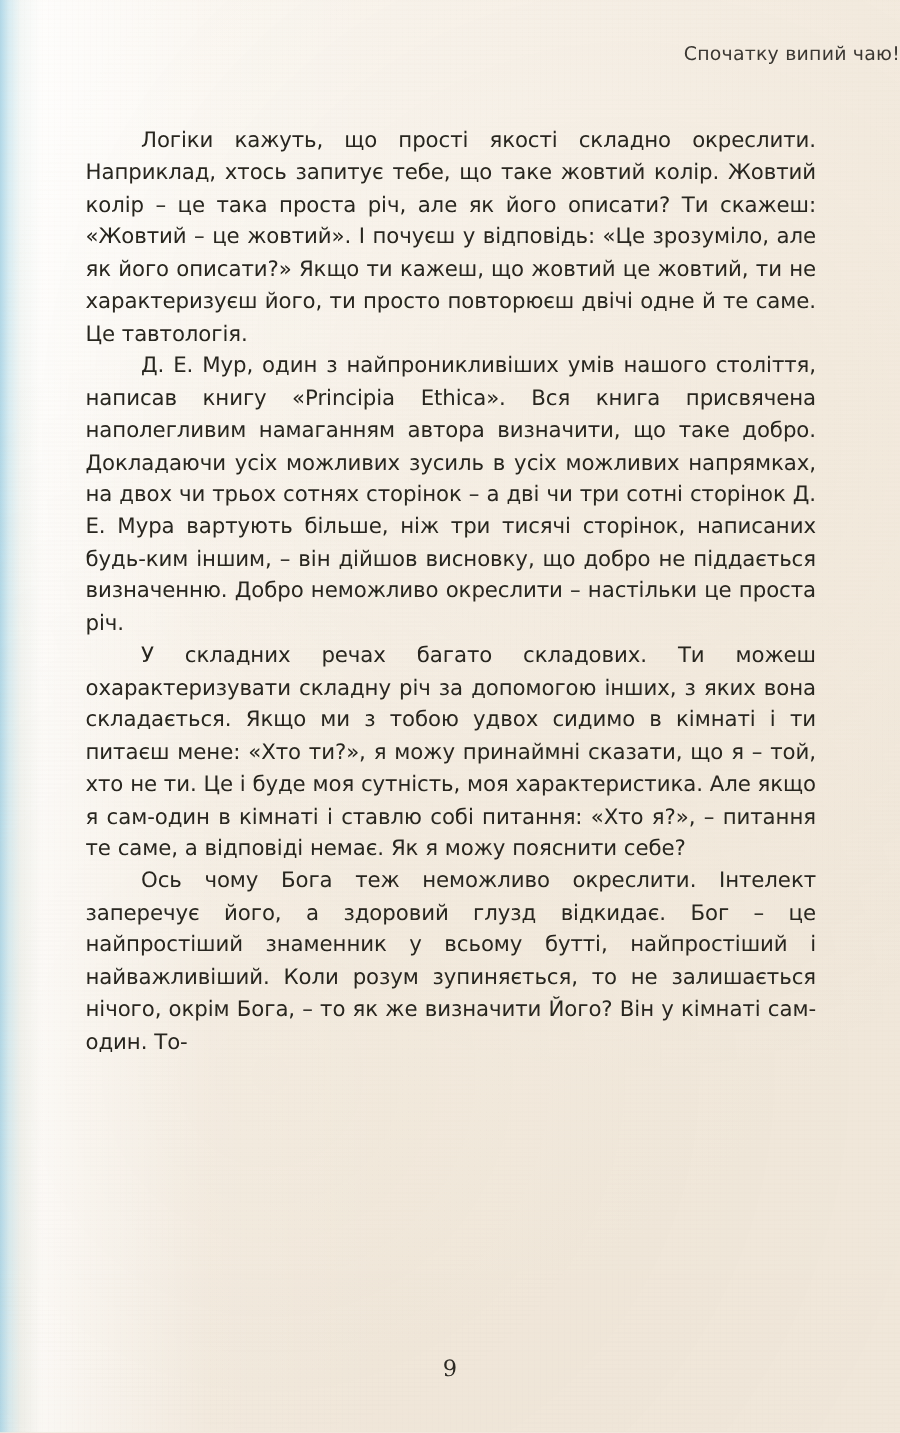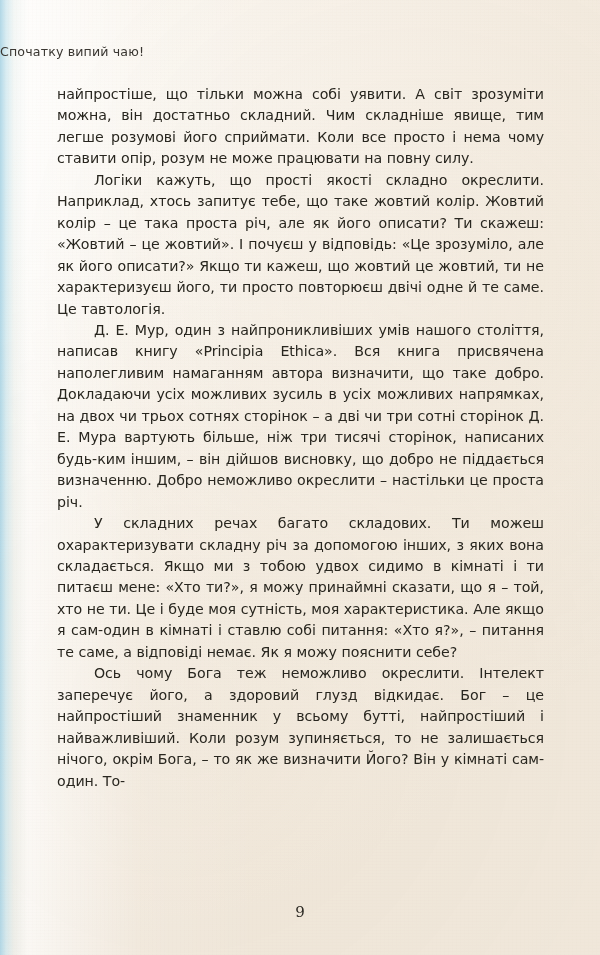--- a/index.html
+++ b/index.html
@@ -46,26 +46,27 @@
       repeating-linear-gradient(90deg, rgba(205,190,170,0.045) 0px, rgba(205,190,170,0.045) 1px, rgba(255,255,255,0) 1px, rgba(255,255,255,0) 4px),
       radial-gradient(circle at 70% 30%, rgba(214,197,172,0.10) 0%, rgba(255,255,255,0) 55%),
       radial-gradient(circle at 30% 75%, rgba(214,197,172,0.08) 0%, rgba(255,255,255,0) 60%);
   }
 
   
   .running-head {
     position: absolute;
     left: 0;
     right: 0;
-    top: 44px;
-    text-align: left;
+    top: 28px;
+    text-align: right;
     font-family: "DejaVu Sans", sans-serif;
     font-size: 12.6px;
     letter-spacing: 0.15px;
     color: #3a3732;
+    padding-left: 20px;
   }
 
   
   .textblock {
     position: absolute;
     left: 57px;
     top: 84px;
     width: 487px;
   }
 
@@ -107,21 +108,20 @@
 <body>
 
 <div class="page">
 
   <div class="grain"></div>
 
   <div class="running-head">Спочатку випий чаю!</div>
 
   <div class="textblock">
 
-    <p class="para first">найпростіше, що тільки можна собі уявити. А світ зрозуміти можна, він достатньо складний. Чим складніше явище, тим легше розумові його сприймати. Коли все просто і нема чому ставити опір, розум не може працювати на повну силу.</p>
 
     <p class="para">Логіки кажуть, що прості якості складно окреслити. Наприклад, хтось запитує тебе, що таке жовтий колір. Жовтий колір – це така проста річ, але як його описати? Ти скажеш: «Жовтий – це жовтий». І почуєш у відповідь: «Це зрозуміло, але як його описати?» Якщо ти кажеш, що жовтий це жовтий, ти не характеризуєш його, ти просто повторюєш двічі одне й те саме. Це тавтологія.</p>
 
     <p class="para"><span>Д. Е. Мур, один з найпроникливіших умів нашого століття, написав книгу «</span><span class="lat">Principia Ethica</span><span>». Вся книга присвячена наполегливим намаганням автора визначити, що таке добро. Докладаючи усіх можливих зусиль в усіх можливих напрямках, на двох чи трьох сотнях сторінок – а дві чи три сотні сторінок Д. Е. Мура вартують більше, ніж три тисячі сторінок, написаних будь-ким іншим, – він дійшов висновку, що добро не піддається визначенню. Добро неможливо окреслити – настільки це проста річ.</span></p>
 
     <p class="para">У складних речах багато складових. Ти можеш охарактеризувати складну річ за допомогою інших, з яких вона складається. Якщо ми з тобою удвох сидимо в кімнаті і ти питаєш мене: «Хто ти?», я можу принаймні сказати, що я – той, хто не ти. Це і буде моя сутність, моя характеристика. Але якщо я сам-один в кімнаті і ставлю собі питання: «Хто я?», – питання те саме, а відповіді немає. Як я можу пояснити себе?</p>
 
     <p class="para">Ось чому Бога теж неможливо окреслити. Інтелект заперечує його, а здоровий глузд відкидає. Бог – це найпростіший знаменник у всьому бутті, найпростіший і найважливіший. Коли розум зупиняється, то не залишається нічого, окрім Бога, – то як же визначити Його? Він у кімнаті сам-один. То-</p>
 
   </div>

